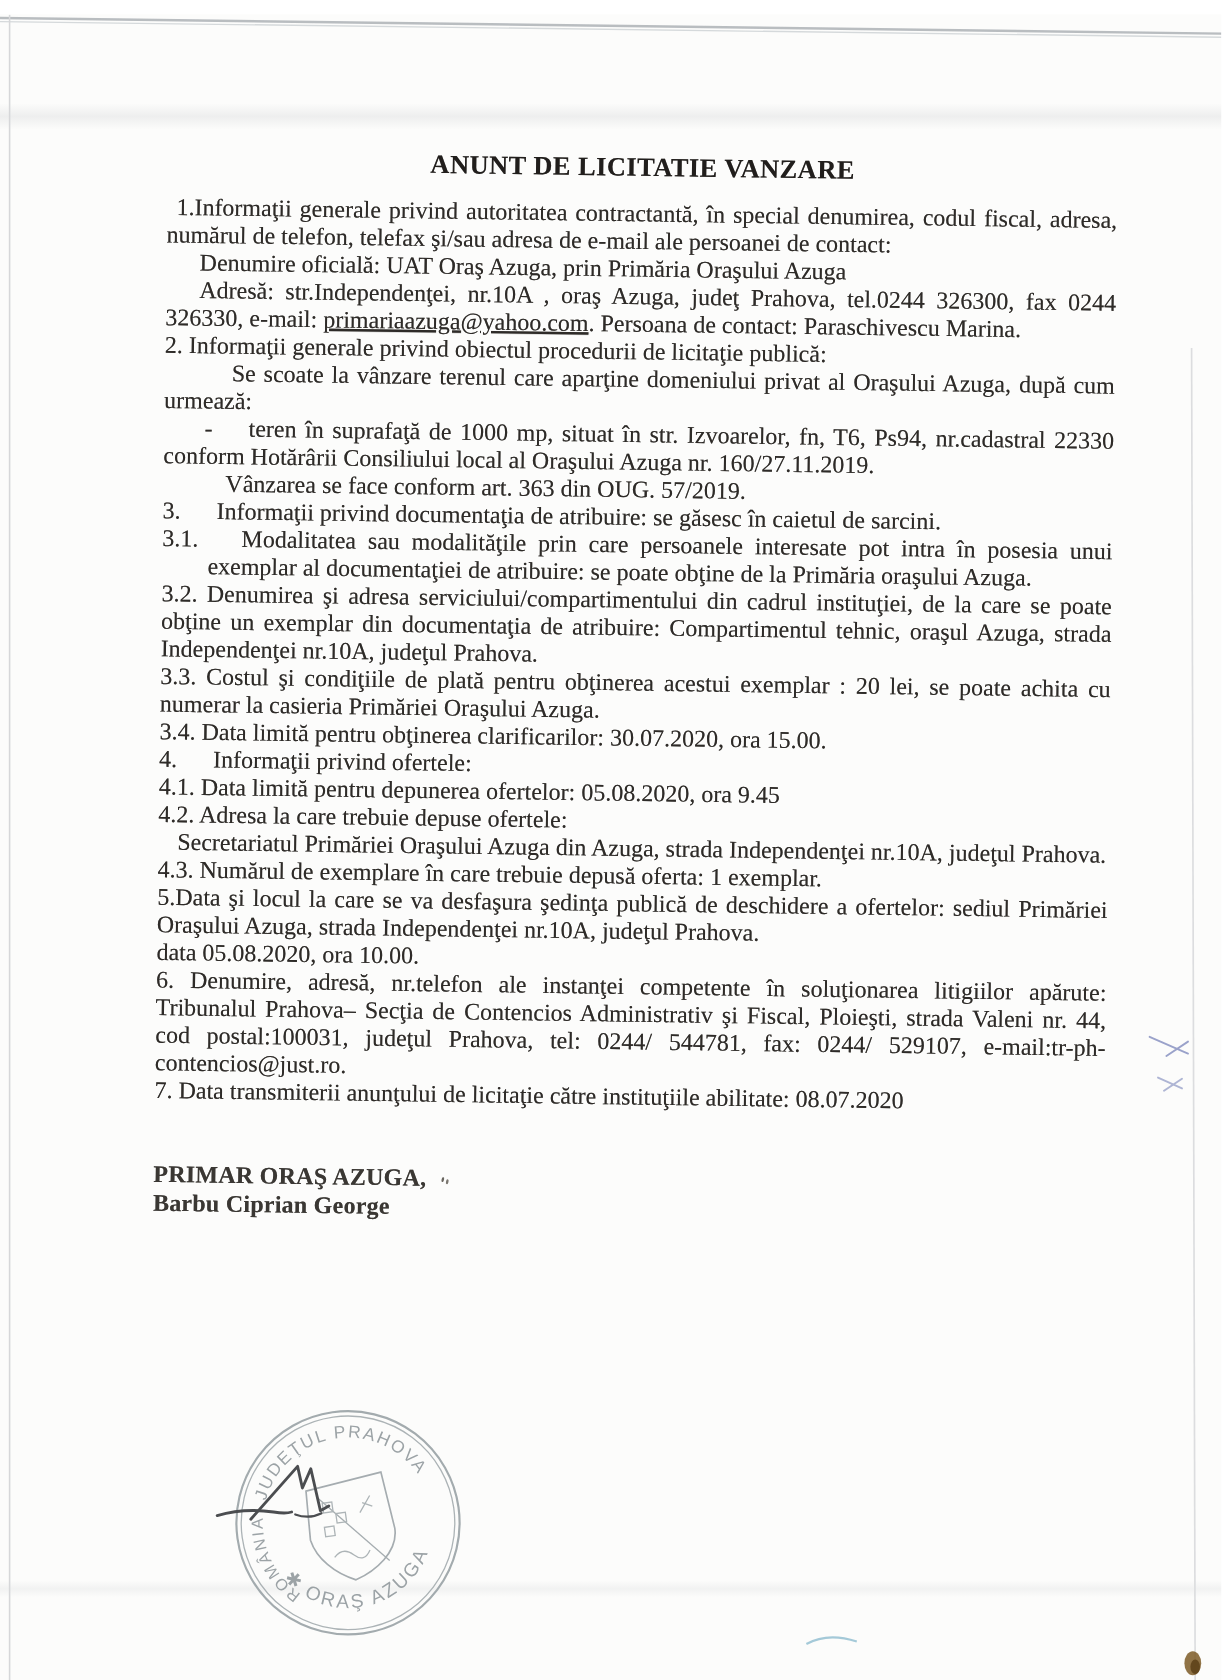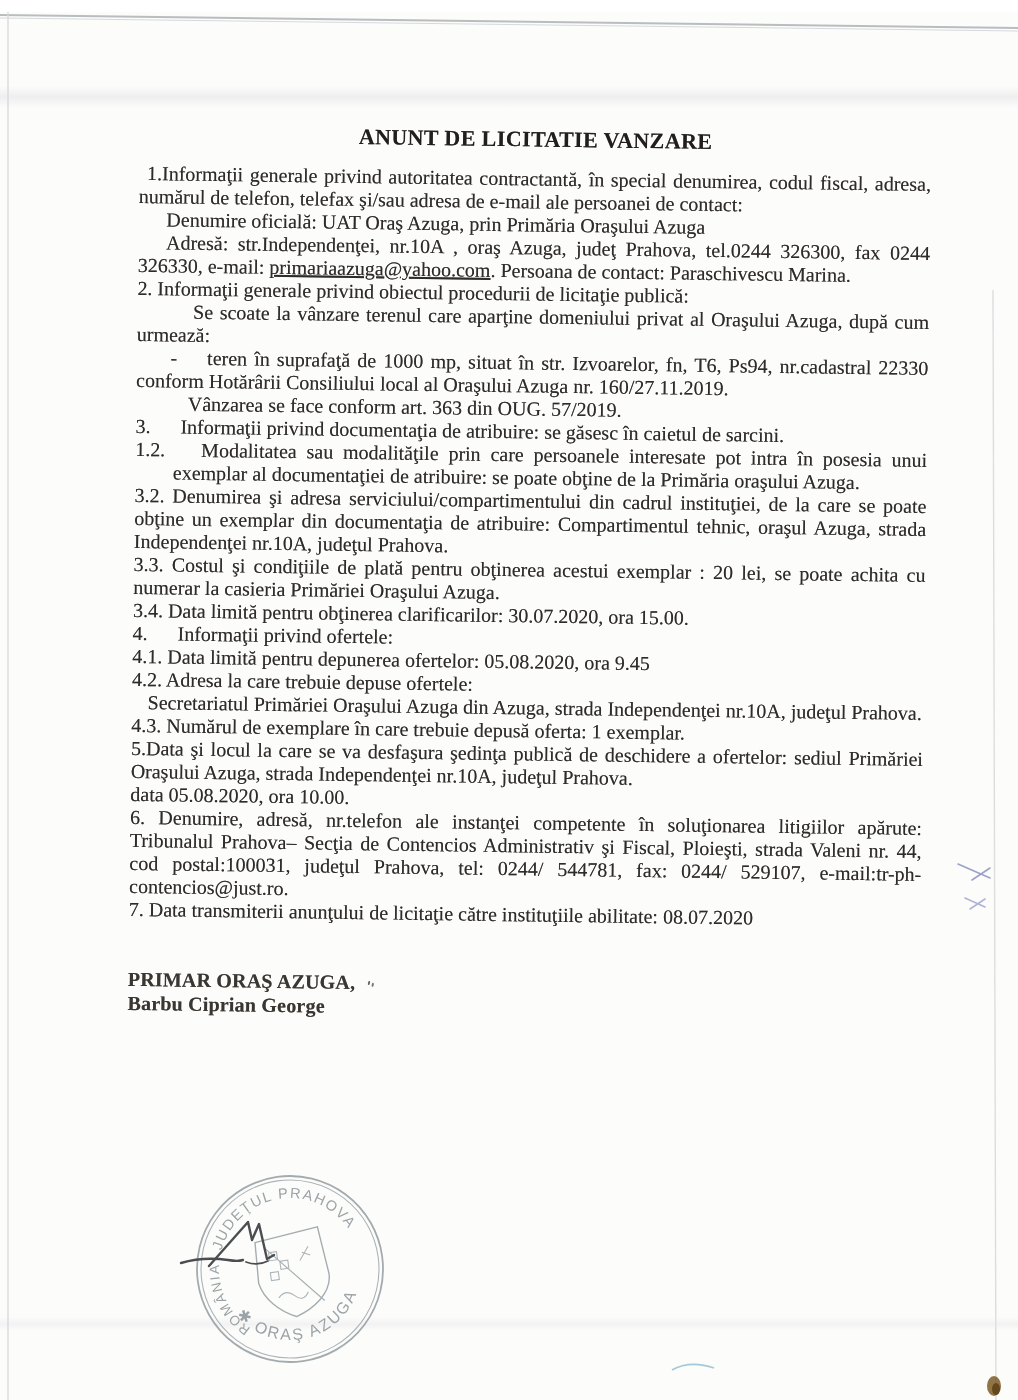--- a/index.html
+++ b/index.html
@@ -78,21 +78,21 @@
     <p>2. Informaţii generale privind obiectul procedurii de licitaţie publică:</p>
 
     <p class="ti56">Se scoate  la vânzare  terenul care aparţine domeniului privat al Oraşului Azuga, după cum urmează:</p>
 
     <p class="mt3"><span class="dash">-</span><span class="dash-text">teren în suprafaţă de 1000  mp, situat în str. Izvoarelor, fn, T6, Ps94, nr.cadastral 22330 conform Hotărârii Consiliului local al Oraşului Azuga nr. 160/27.11.2019.</span></p>
 
     <p class="pl52">Vânzarea se face conform art. 363 din OUG. 57/2019.</p>
 
     <p class="g1"><span class="num3">3.</span><span>Informaţii privind documentaţia de atribuire: se găsesc în caietul de sarcini.</span></p>
 
-    <p class="g1 hang38"><span class="num31">1.2.</span><span>Modalitatea sau modalităţile prin care persoanele interesate pot intra în posesia unui exemplar al documentaţiei de atribuire: se poate obţine de la Primăria oraşului Azuga.</span></p>
+    <p class="g1 hang38"><span class="num31">3.1.</span><span>Modalitatea sau modalităţile prin care persoanele interesate pot intra în posesia unui exemplar al documentaţiei de atribuire: se poate obţine de la Primăria oraşului Azuga.</span></p>
 
     <p>3.2. Denumirea şi adresa serviciului/compartimentului din cadrul instituţiei, de la care se poate obţine un exemplar din documentaţia de atribuire: Compartimentul tehnic, oraşul Azuga, strada Independenţei nr.10A,  judeţul Prahova.</p>
 
     <p>3.3. Costul şi condiţiile de plată pentru obţinerea acestui exemplar : 20 lei, se poate achita cu numerar la casieria Primăriei Oraşului Azuga.</p>
 
     <p>3.4. Data limită pentru obţinerea clarificarilor: 30.07.2020,  ora  15.00.</p>
 
     <p class="g1"><span class="num4">4.</span><span>Informaţii privind ofertele:</span></p>
 
     <p class="g1">4.1. Data limită pentru depunerea ofertelor: 05.08.2020, ora 9.45</p>

